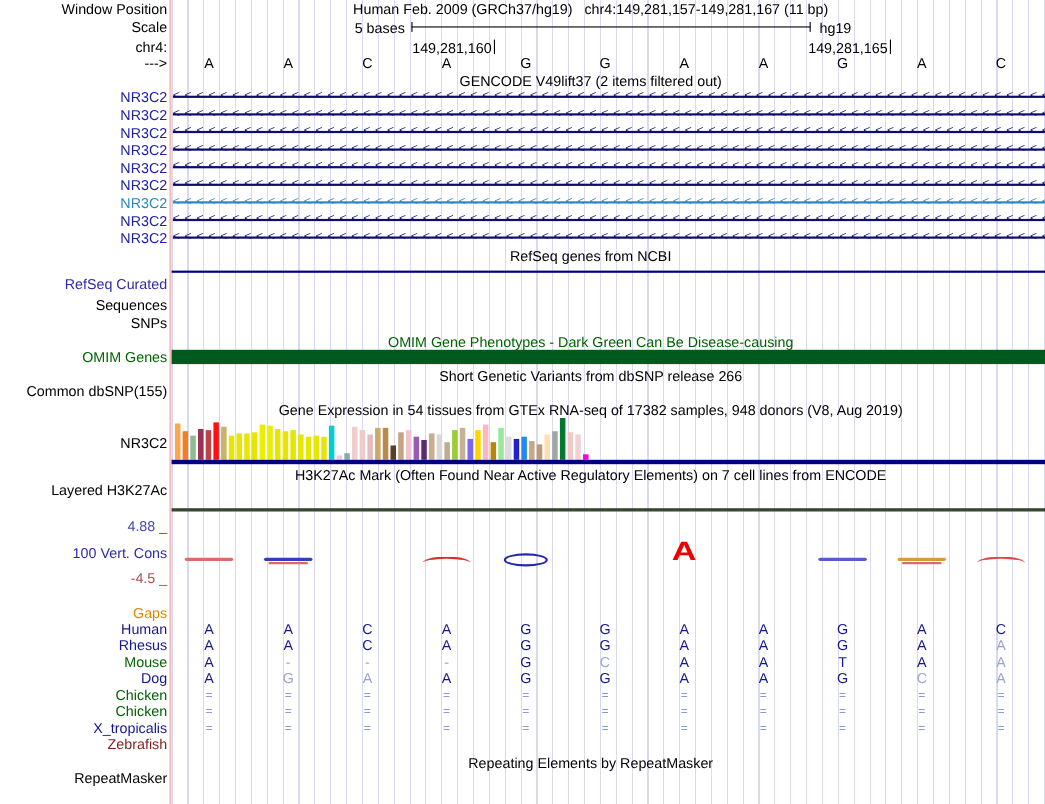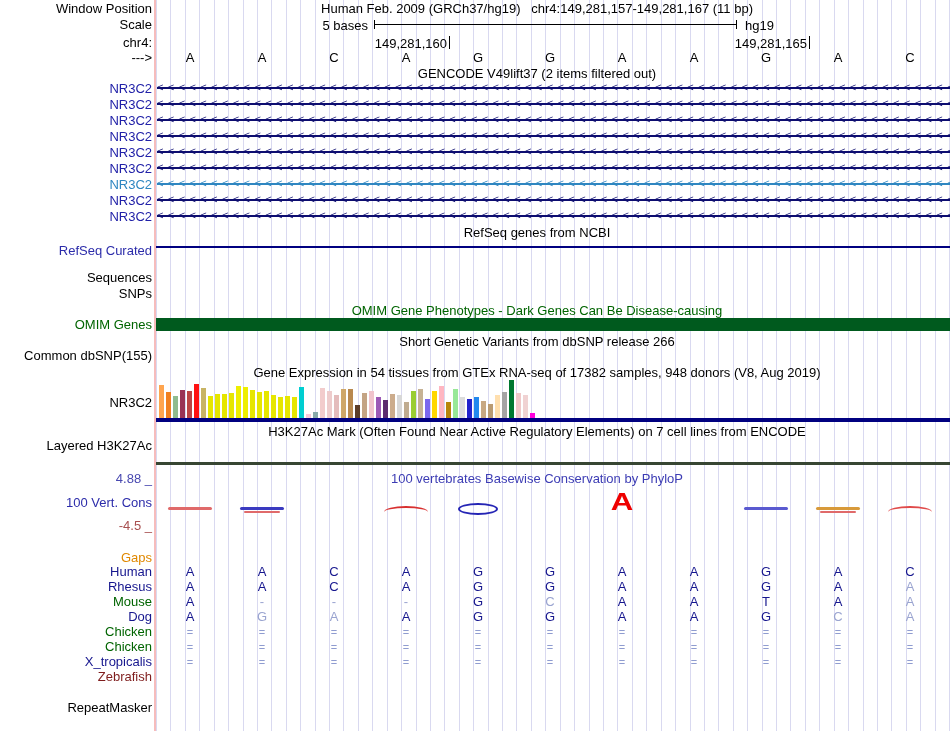--- a/index.html
+++ b/index.html
@@ -109,27 +109,27 @@
         <span class="tx-arrows" style="color: rgb(13, 13, 112);">&lt;&lt;&lt;&lt;&lt;&lt;&lt;&lt;&lt;&lt;&lt;&lt;&lt;&lt;&lt;&lt;&lt;&lt;&lt;&lt;&lt;&lt;&lt;&lt;&lt;&lt;&lt;&lt;&lt;&lt;&lt;&lt;&lt;&lt;&lt;&lt;&lt;&lt;&lt;&lt;&lt;&lt;&lt;&lt;&lt;&lt;&lt;&lt;&lt;&lt;&lt;&lt;&lt;&lt;&lt;&lt;&lt;&lt;&lt;&lt;&lt;&lt;&lt;&lt;&lt;&lt;&lt;&lt;&lt;&lt;&lt;&lt;&lt;&lt;&lt;&lt;&lt;&lt;&lt;&lt;&lt;&lt;&lt;&lt;&lt;</span>
       </div>
       <div class="lbl" style="top: 210px; color: rgb(33, 33, 168);">NR3C2</div>
       <div class="tx-row" style="top: 208px;">
         <div class="tx-line" style="background: rgb(13, 13, 112);"></div>
         <span class="tx-arrows" style="color: rgb(13, 13, 112);">&lt;&lt;&lt;&lt;&lt;&lt;&lt;&lt;&lt;&lt;&lt;&lt;&lt;&lt;&lt;&lt;&lt;&lt;&lt;&lt;&lt;&lt;&lt;&lt;&lt;&lt;&lt;&lt;&lt;&lt;&lt;&lt;&lt;&lt;&lt;&lt;&lt;&lt;&lt;&lt;&lt;&lt;&lt;&lt;&lt;&lt;&lt;&lt;&lt;&lt;&lt;&lt;&lt;&lt;&lt;&lt;&lt;&lt;&lt;&lt;&lt;&lt;&lt;&lt;&lt;&lt;&lt;&lt;&lt;&lt;&lt;&lt;&lt;&lt;&lt;&lt;&lt;&lt;&lt;&lt;&lt;&lt;&lt;&lt;&lt;</span>
       </div>
     </div>
 
   <div class="title" style="top:226px">RefSeq genes from NCBI</div>
-  <div class="lbl blue" style="top:244px">RefSeq Curated</div>
+  <div class="lbl blue" style="top:252px">RefSeq Curated</div>
   <div class="hline" id="refseq-line" style="top: 246px; height: 2px; background: rgb(0, 0, 128);"></div>
 
   <div class="lbl black" style="top:271px">Sequences</div>
   <div class="lbl black" style="top:287px">SNPs</div>
 
-  <div class="title green" style="top:304px">OMIM Gene Phenotypes - Dark Genes Can Be Disease-causing</div>
+  <div class="title green" style="top:304px">OMIM Gene Phenotypes - Dark Green Can Be Disease-causing</div>
   <div class="lbl green" style="top:318px">OMIM Genes</div>
   <div class="hline" id="omim-bar" style="top: 318px; height: 13px; background: rgb(0, 90, 30);"></div>
 
   <div class="title" style="top:335px">Short Genetic Variants from dbSNP release 266</div>
   <div class="lbl black" style="top:349px">Common dbSNP(155)</div>
 
   <div class="title" style="top:366px">Gene Expression in 54 tissues from GTEx RNA-seq of 17382 samples, 948 donors (V8, Aug 2019)</div>
   <div class="lbl black" style="top:396px">NR3C2</div>
   <div id="gtex-bars">
       <div class="gtex-bar" style="left: 159px; width: 5px; height: 33px; top: 385px; background: rgb(255, 165, 79);"></div>
@@ -187,21 +187,20 @@
       <div class="gtex-bar" style="left: 523px; width: 5px; height: 23px; top: 395px; background: rgb(240, 210, 210);"></div>
       <div class="gtex-bar" style="left: 530px; width: 5px; height: 5px; top: 413px; background: rgb(255, 0, 221);"></div>
     </div>
   <div class="hline" id="gtex-baseline" style="top: 418px; height: 4px; background: rgb(0, 0, 128);"></div>
 
   <div class="title" style="top:425px">H3K27Ac Mark (Often Found Near Active Regulatory Elements) on 7 cell lines from ENCODE</div>
   <div class="lbl black" style="top:439px">Layered H3K27Ac</div>
   <div class="hline" id="h3k-line" style="top: 462px; height: 3px; background: rgb(55, 70, 50);"></div>
 
   <div class="lbl" style="top:472px;color:#4848b0">4.88 _</div>
-  <div class="title" style="top:472px;color:#3c3cb4">100 vertebrates Basewise Conservation by PhyloP</div>
   <div class="lbl blue" style="top:496px">100 Vert. Cons</div>
   <div class="lbl" style="top:519px;color:#a85050">-4.5 _</div>
   <div id="phylop-marks">
       <div class="ph-mark" style="left: 190px; top: 507px; width: 44px; height: 2.5px; border-radius: 2px; background: rgb(224, 106, 106);"></div>
       <div class="ph-mark" style="left: 262px; top: 507px; width: 44px; height: 2.5px; border-radius: 2px; background: rgb(58, 58, 192);"></div>
       <div class="ph-mark" style="left: 262px; top: 511px; width: 36px; height: 2px; border-radius: 2px; background: rgb(224, 106, 106);"></div>
       <div class="ph-mark" style="left: 406px; top: 506px; width: 44px; height: 10px; border-top: 2.5px solid rgb(216, 48, 48); border-radius: 50%;"></div>
       <div class="ph-mark" style="left: 478px; top: 503px; width: 36px; height: 8px; border: 2.5px solid rgb(37, 37, 181); border-radius: 50%;"></div>
       <div class="ph-mark" style="left: 622px; top: 490px; color: rgb(238, 0, 0); font-size: 24px; font-weight: bold; transform: translateX(-50%) scaleX(1.3); line-height: 24px;">A</div>
       <div class="ph-mark" style="left: 766px; top: 507px; width: 44px; height: 2.5px; border-radius: 2px; background: rgb(90, 90, 208);"></div>
@@ -292,14 +291,15 @@
       <span class="mz-cell" style="left: 478px; top: 656px; font-size: 11px; color: rgb(143, 156, 208);">=</span>
       <span class="mz-cell" style="left: 550px; top: 656px; font-size: 11px; color: rgb(143, 156, 208);">=</span>
       <span class="mz-cell" style="left: 622px; top: 656px; font-size: 11px; color: rgb(143, 156, 208);">=</span>
       <span class="mz-cell" style="left: 694px; top: 656px; font-size: 11px; color: rgb(143, 156, 208);">=</span>
       <span class="mz-cell" style="left: 766px; top: 656px; font-size: 11px; color: rgb(143, 156, 208);">=</span>
       <span class="mz-cell" style="left: 838px; top: 656px; font-size: 11px; color: rgb(143, 156, 208);">=</span>
       <span class="mz-cell" style="left: 910px; top: 656px; font-size: 11px; color: rgb(143, 156, 208);">=</span>
       <div class="lbl" style="top: 670px; color: #7f1d1d;">Zebrafish</div>
     </div>
 
+  <div class="title" style="top:687px">Repeating Elements by RepeatMasker</div>
   <div class="lbl black" style="top:701px">RepeatMasker</div>
 </div>
 
 </body></html>

